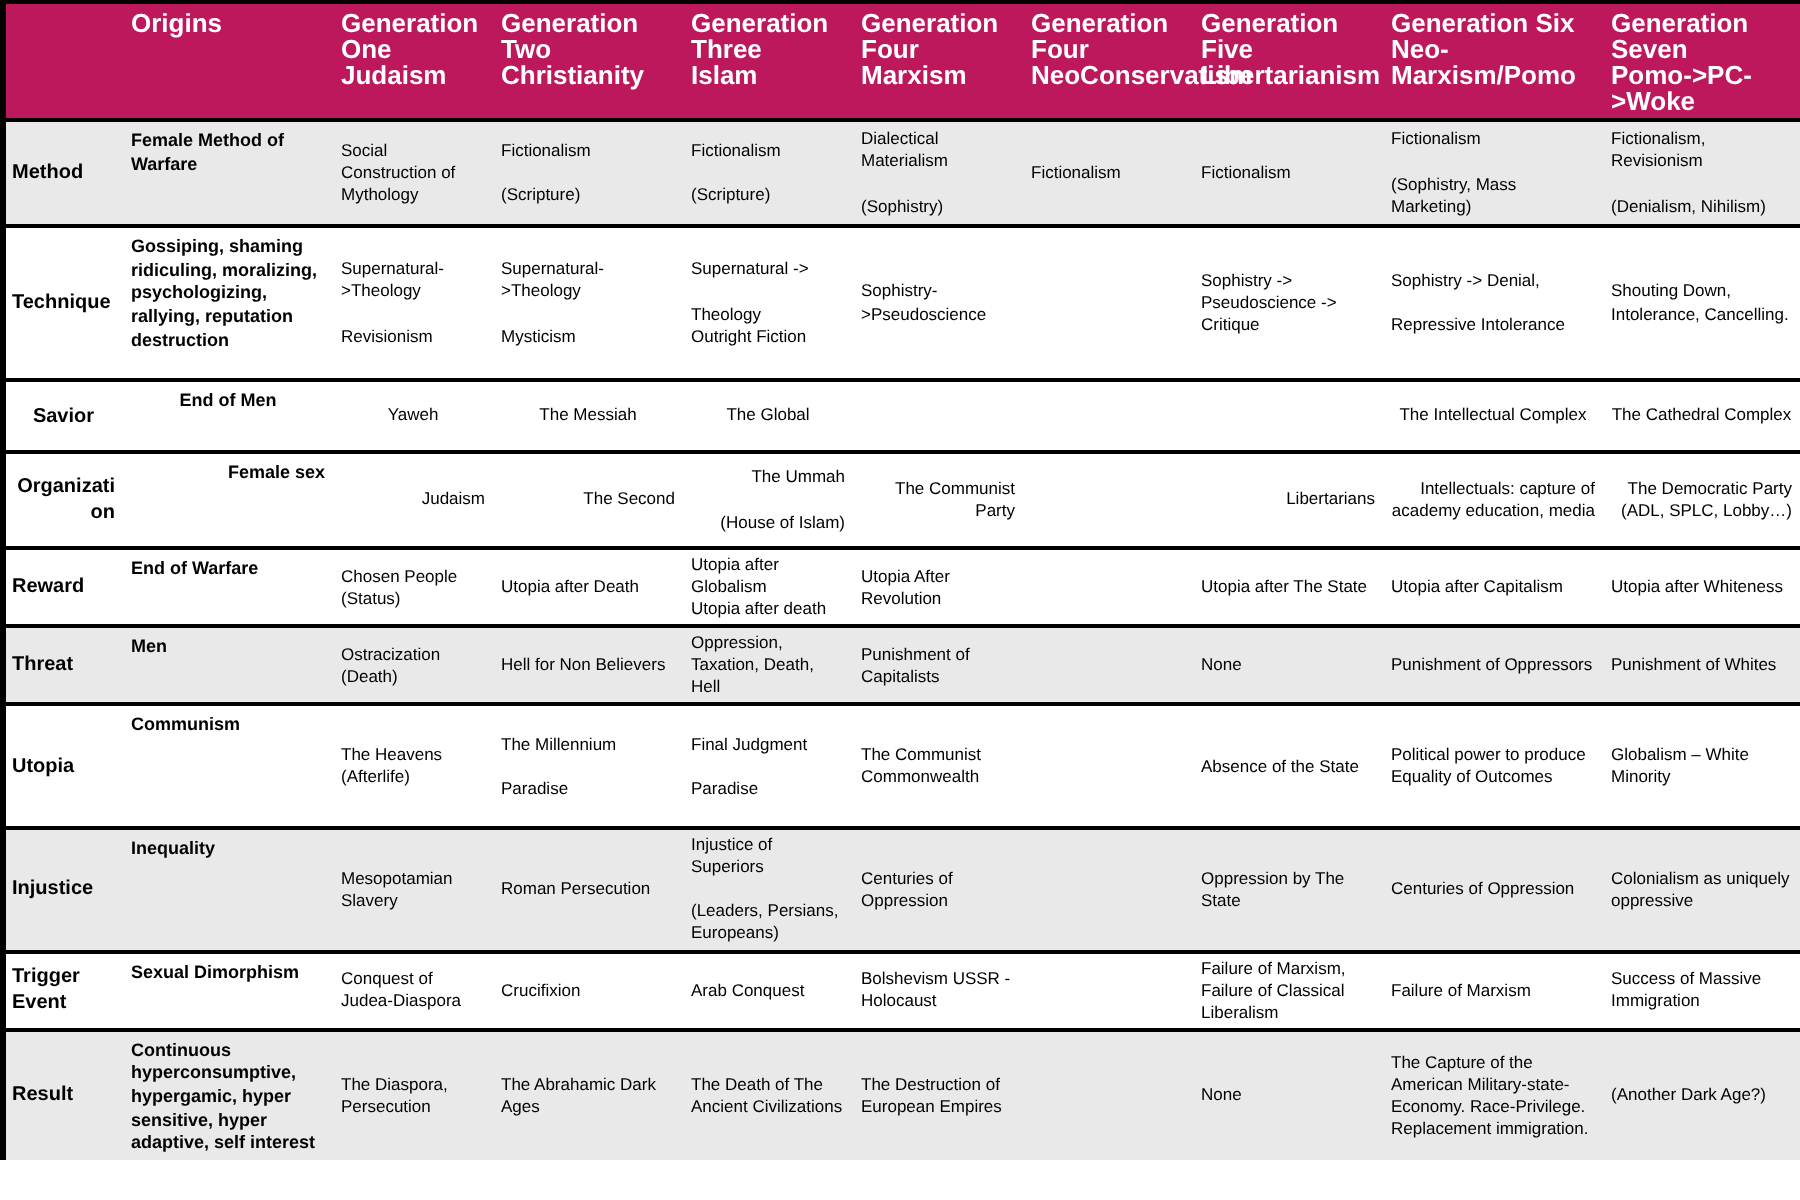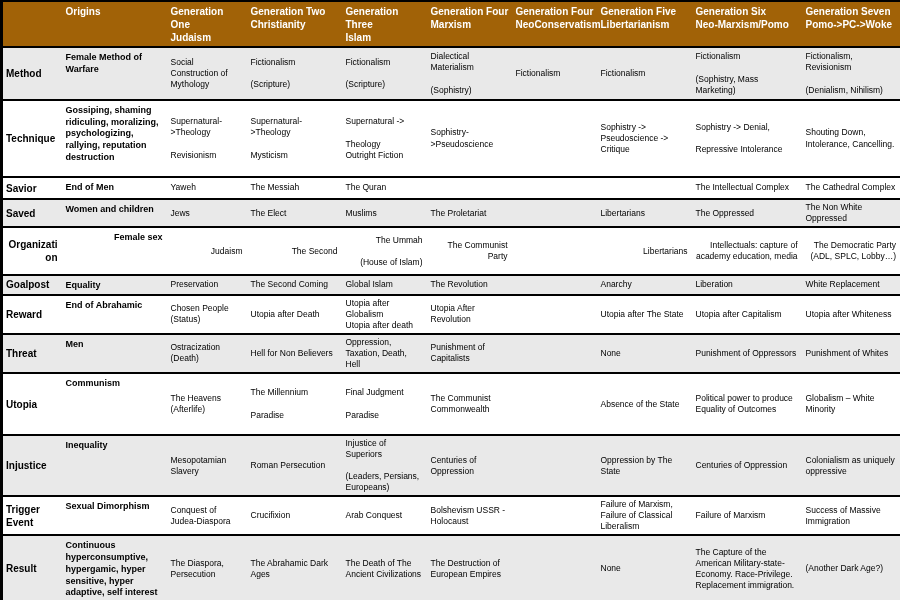--- a/index.html
+++ b/index.html
@@ -3,22 +3,22 @@
 <meta charset="utf-8">
 <style>
   html,body{margin:0;padding:0;background:#fff;}
   body{width:900px;height:600px;overflow:hidden;
        font-family:"Liberation Sans",sans-serif;color:#000;}
   #sheet{width:900px;}
   table{border-collapse:collapse;table-layout:fixed;width:900px;}
   table{border-left:3px solid #000;border-right:3px solid #000;border-top:2px solid #000;}
   tr.body-row{border-top:2px solid #000;}
   tr.body-row.alt td{background:#e9e9e9;}
-  tr.head th{background:#a16207;color:#fff;text-align:left;vertical-align:top;
-             padding:3px 3px 2px 4px;font-size:10px;font-weight:bold;line-height:13px;}
+  tr.head th{background:#be185d;color:#fff;text-align:left;vertical-align:top;
+             padding:3px 3px 2px 4px;font-size:13px;font-weight:bold;line-height:13px;}
   td{vertical-align:middle;padding:2px 4px;font-size:8.5px;line-height:1.3;
      white-space:pre-line;word-wrap:break-word;}
   td.rowlabel{font-weight:bold;font-size:10px;padding-left:3px;}
   td.origins{font-weight:bold;font-size:9px;vertical-align:top;padding-top:4px;}
 </style>
 </head>
 <body>
 
 <div id="sheet">
   <table>
@@ -115,73 +115,49 @@
 Theology
 Outright Fiction</td>
           <td class="cell">Sophistry-&gt;Pseudoscience</td>
           <td class="cell"></td>
           <td class="cell">Sophistry -&gt; Pseudoscience -&gt; Critique</td>
           <td class="cell">Sophistry -&gt; Denial,
 
 Repressive Intolerance</td>
           <td class="cell">Shouting Down, Intolerance, Cancelling.</td>
         </tr>
-        <tr class="body-row" style="height: 22px;">
+        <tr class="body-row" style="height: 36px; text-align: center;">
           <td class="rowlabel">Savior</td>
           <td class="cell origins">End of Men</td>
           <td class="cell">Yaweh</td>
           <td class="cell">The Messiah</td>
-          <td class="cell">The Quran</td>
+          <td class="cell">The Global</td>
           <td class="cell"></td>
           <td class="cell"></td>
           <td class="cell"></td>
           <td class="cell">The Intellectual Complex</td>
           <td class="cell">The Cathedral Complex</td>
-        </tr>
-        <tr class="body-row alt" style="height: 27px;">
-          <td class="rowlabel">Saved</td>
-          <td class="cell origins">Women and children</td>
-          <td class="cell">Jews</td>
-          <td class="cell">The Elect</td>
-          <td class="cell">Muslims</td>
-          <td class="cell">The Proletariat</td>
-          <td class="cell"></td>
-          <td class="cell">Libertarians</td>
-          <td class="cell">The Oppressed</td>
-          <td class="cell">The Non White Oppressed</td>
         </tr>
         <tr class="body-row" style="height: 48px; text-align: right;">
           <td class="rowlabel">Organization</td>
           <td class="cell origins">Female sex</td>
           <td class="cell">Judaism</td>
           <td class="cell">The Second</td>
           <td class="cell">The Ummah
 
 (House of Islam)</td>
           <td class="cell">The Communist Party</td>
           <td class="cell"></td>
           <td class="cell">Libertarians</td>
           <td class="cell">Intellectuals: capture of academy education, media</td>
           <td class="cell">The Democratic Party (ADL, SPLC, Lobby…)</td>
         </tr>
-        <tr class="body-row alt" style="height: 17px;">
-          <td class="rowlabel">Goalpost</td>
-          <td class="cell origins">Equality</td>
-          <td class="cell">Preservation</td>
-          <td class="cell">The Second Coming</td>
-          <td class="cell">Global Islam</td>
-          <td class="cell">The Revolution</td>
-          <td class="cell"></td>
-          <td class="cell">Anarchy</td>
-          <td class="cell">Liberation</td>
-          <td class="cell">White Replacement</td>
-        </tr>
         <tr class="body-row" style="height: 39px;">
           <td class="rowlabel">Reward</td>
-          <td class="cell origins">End of Abrahamic</td>
+          <td class="cell origins">End of Warfare</td>
           <td class="cell">Chosen People (Status)</td>
           <td class="cell">Utopia after Death</td>
           <td class="cell">Utopia after Globalism
 Utopia after death</td>
           <td class="cell">Utopia After Revolution</td>
           <td class="cell"></td>
           <td class="cell">Utopia after The State</td>
           <td class="cell">Utopia after Capitalism</td>
           <td class="cell">Utopia after Whiteness</td>
         </tr>

